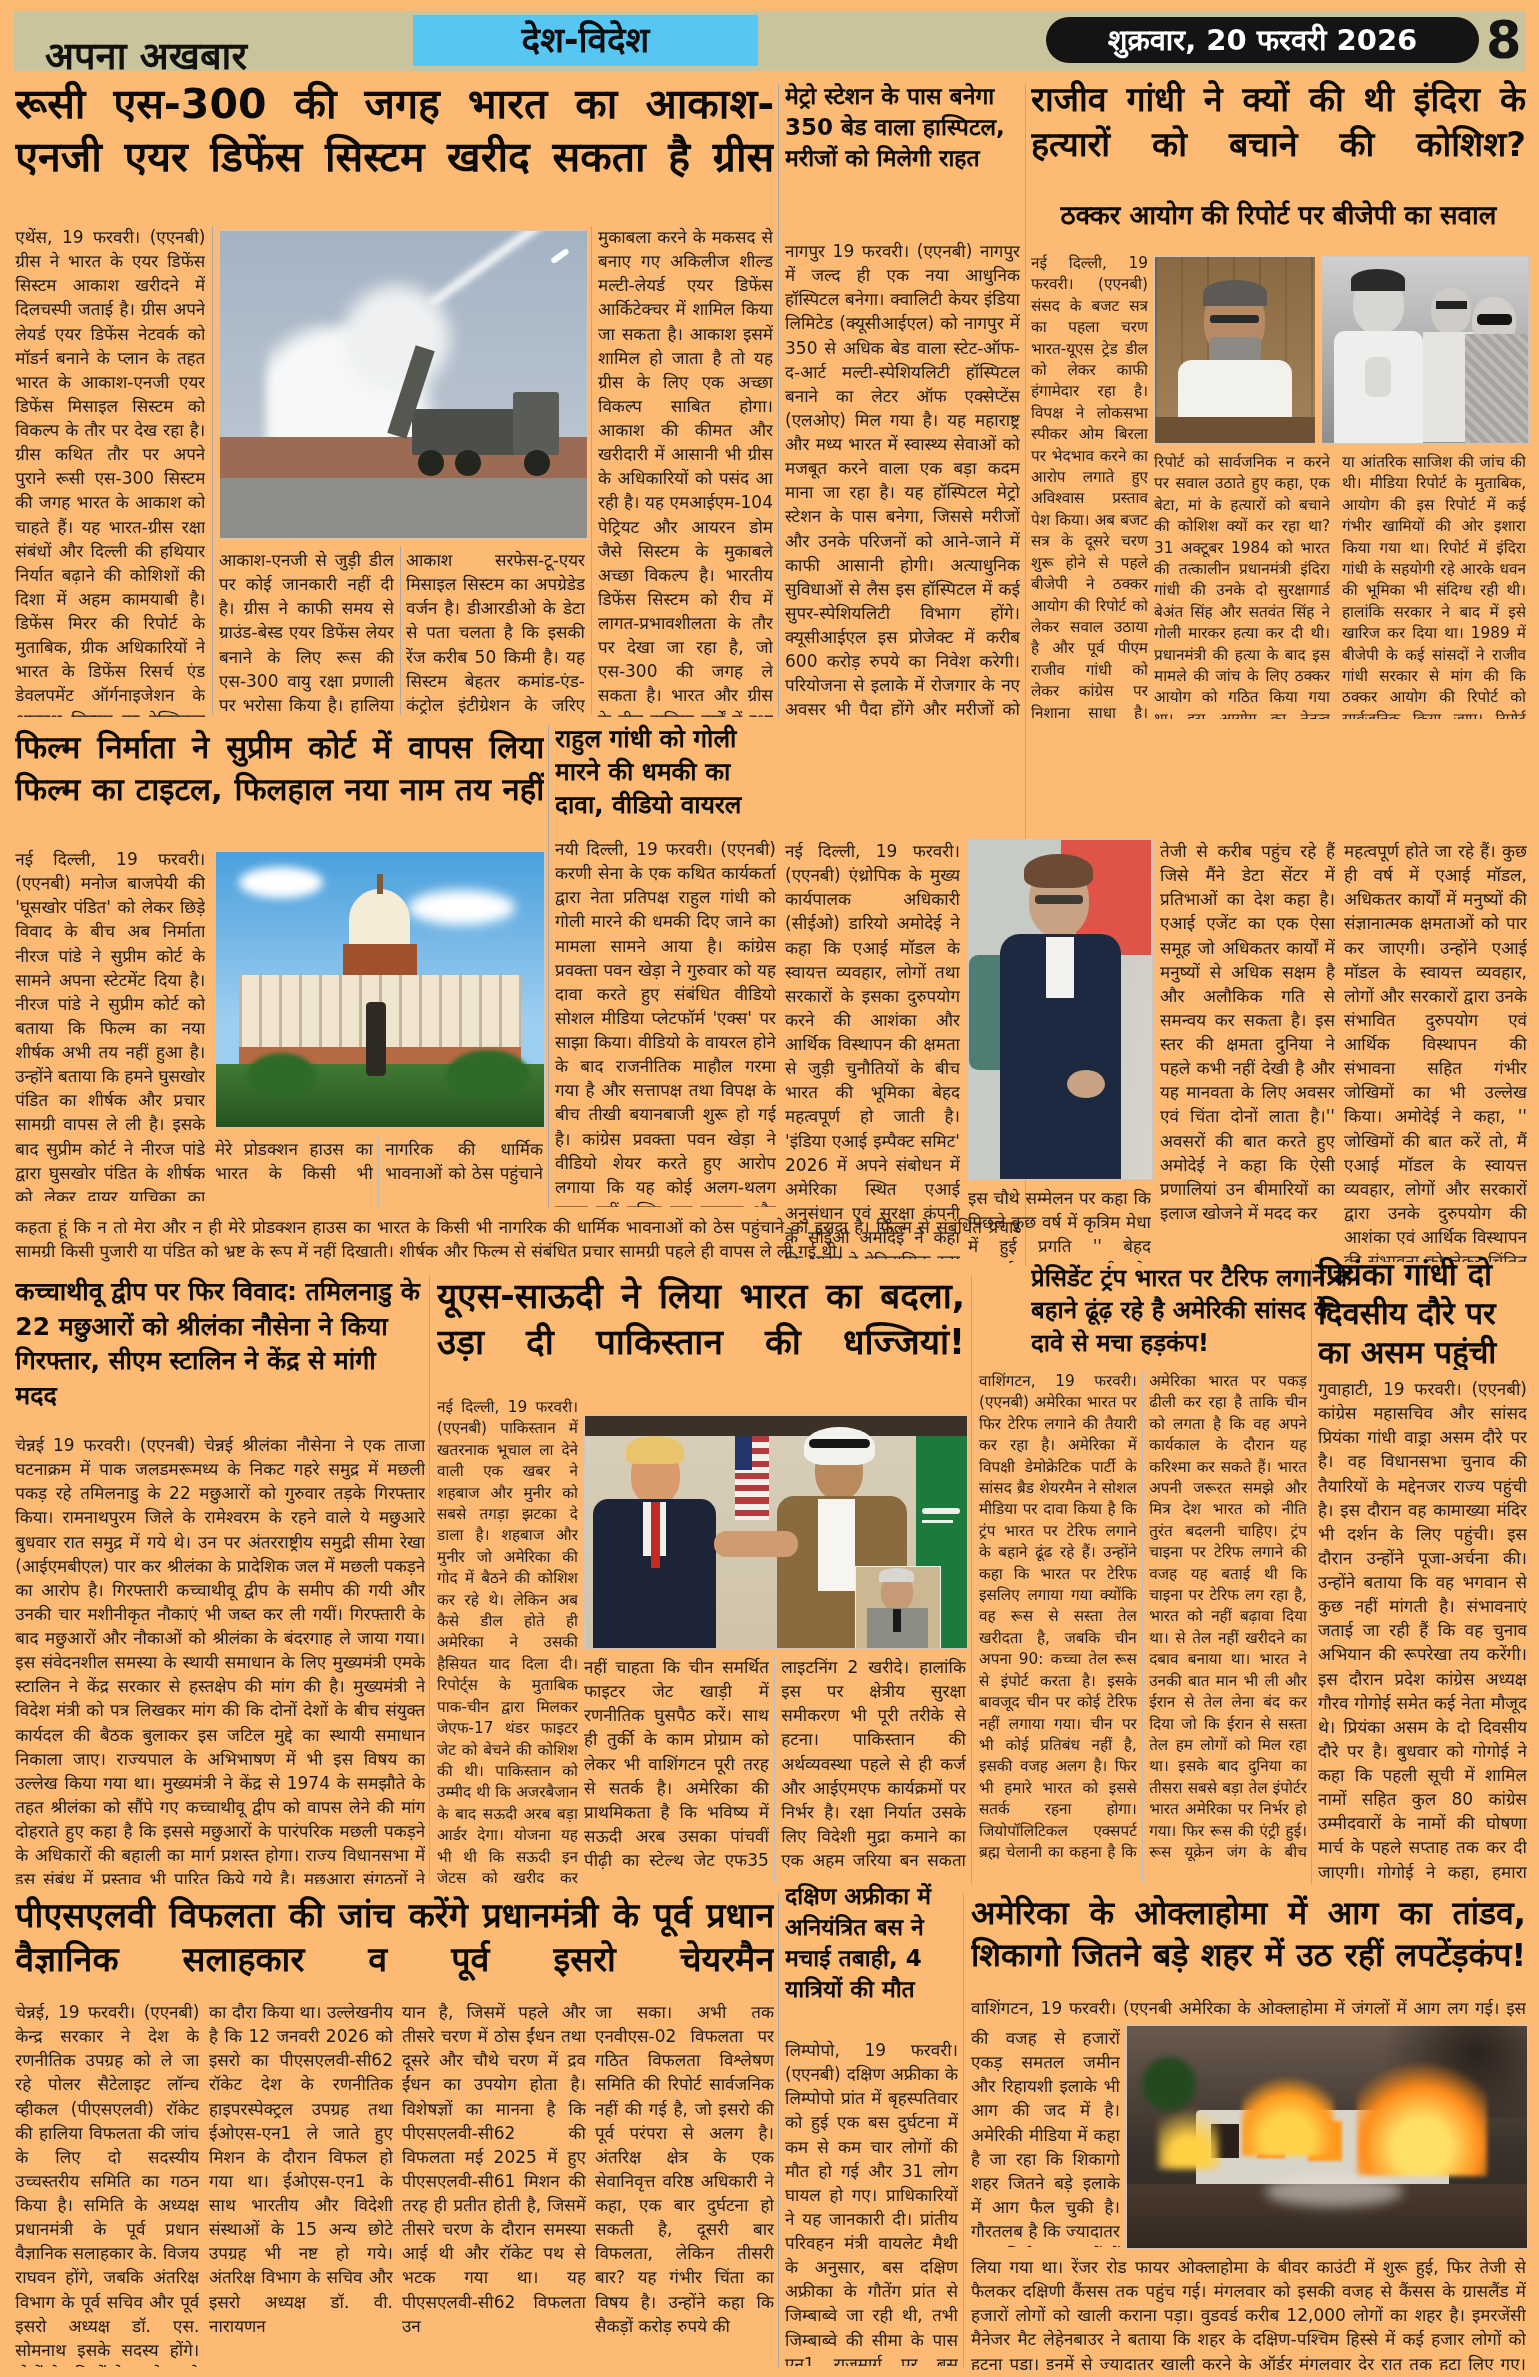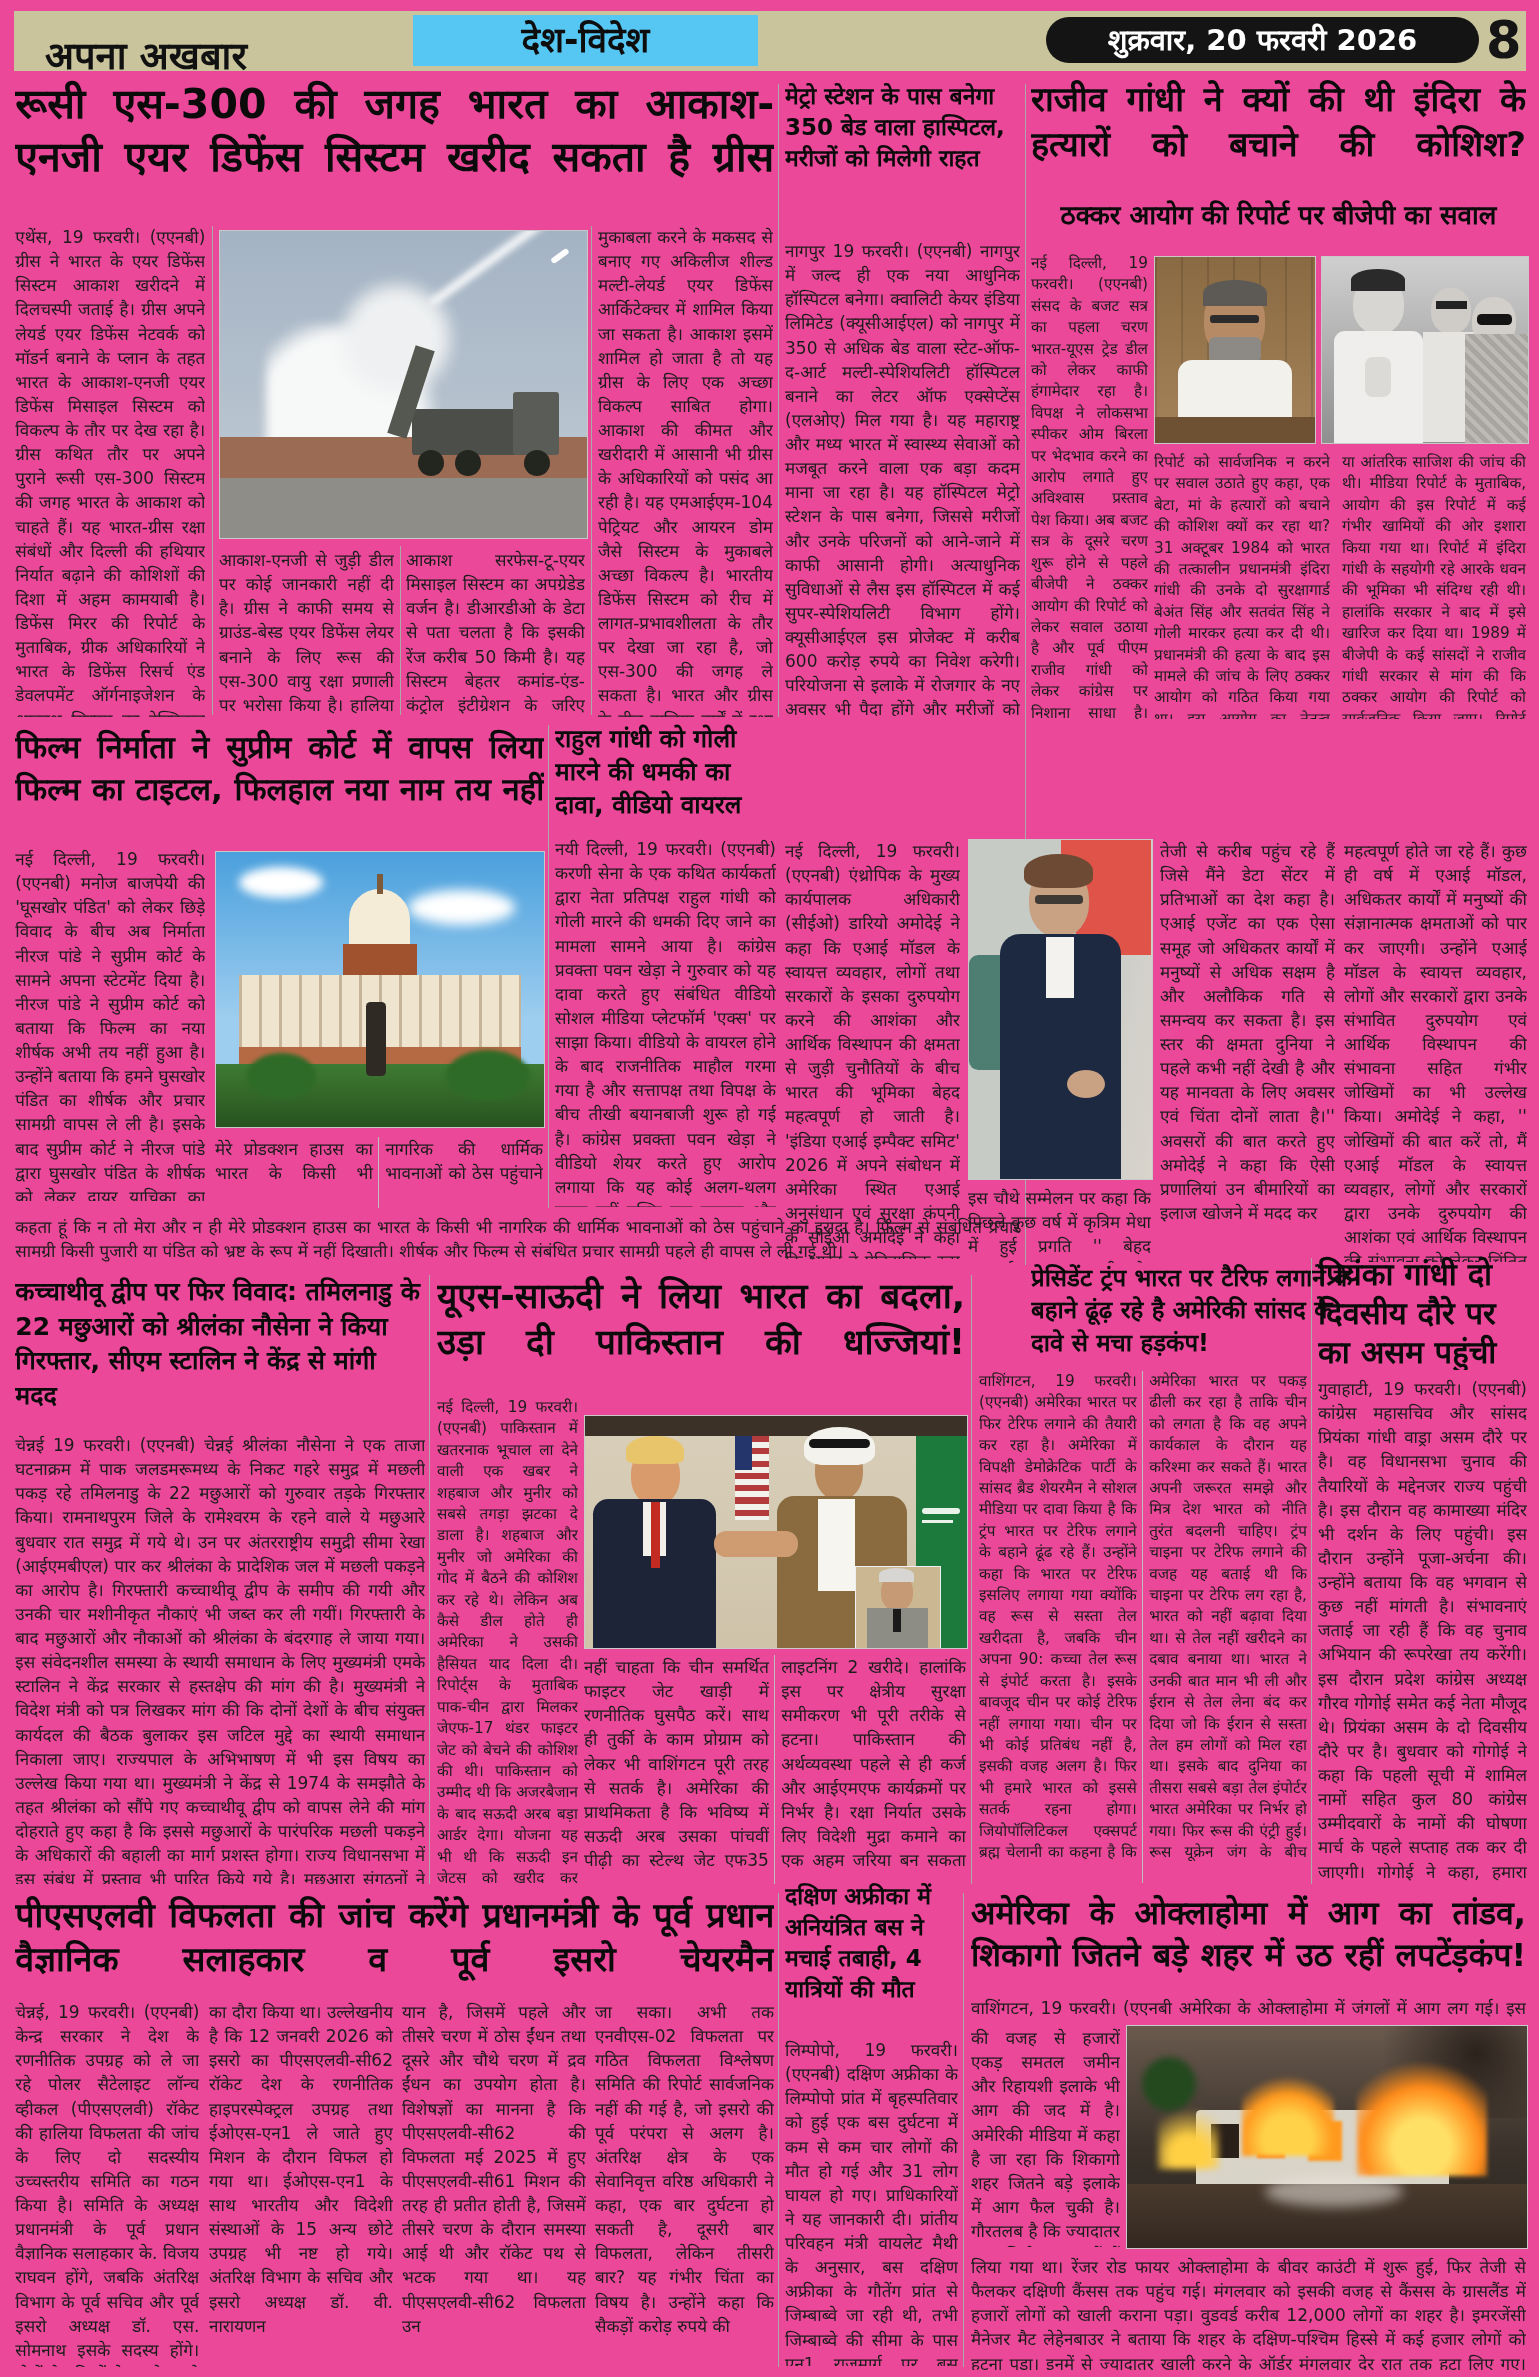--- a/index.html
+++ b/index.html
@@ -1,16 +1,16 @@
 <!DOCTYPE html>
 <html style="font-size:12.3px"><head>
 <meta charset="utf-8">
 <style>
   html,body{margin:0;padding:0;background:#e8e8e8;}
-  #page{position:relative;width:1540px;height:2377px;background:#ec4899;
+  #page{position:relative;width:1540px;height:2377px;background:#fdba74;
         font-family:"DejaVu Sans",sans-serif;overflow:hidden;margin:0 auto;}
   .abs{position:absolute;}
   .hl{font-weight:800;color:#0b0b0b;overflow:hidden;}
   .hl-j{text-align:justify;text-align-last:justify;}
   .bt{font-size:17px;line-height:1.42;text-align:justify;color:#1c1c1c;overflow:hidden;}
   .bt-sm{font-size:15.3px;line-height:1.40;}
   .cols2{column-count:2;column-gap:12.3px;column-rule:0.8px solid #bdbdbd;}
   .vr{position:absolute;width:0.8px;background:#a9a9a9;}
   .photo{position:absolute;overflow:hidden;border:0.8px solid #c9c9c9;}
   .ph-layer{position:absolute;}

